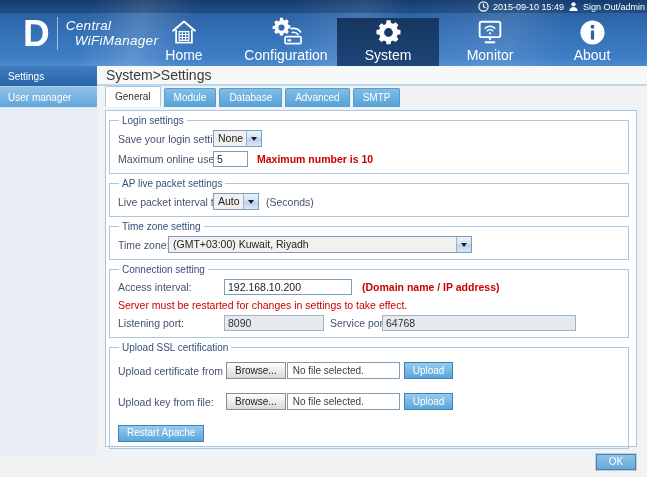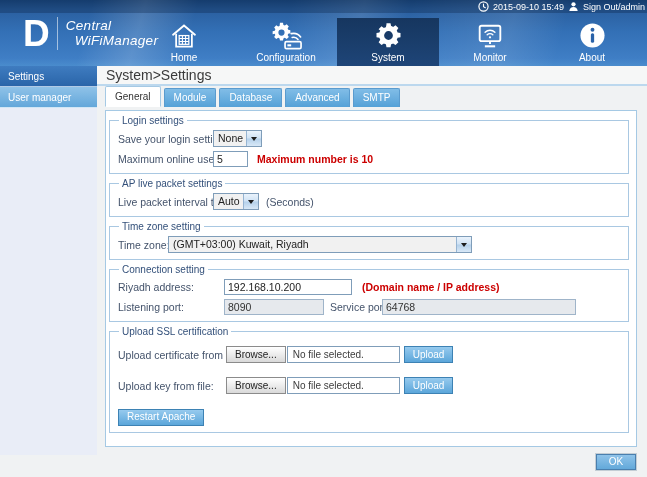--- a/index.html
+++ b/index.html
@@ -36,21 +36,21 @@
   .logo { position:absolute; left:23px; top:15px; display:flex; z-index:2; color:#fff; }
   .logo-d { font-size:37px; line-height:37px; font-weight:bold; letter-spacing:-2px; }
   .logo-div { width:1px; background:rgba(255,255,255,.55); margin:2px 8px 2px 9px; }
   .logo-text { font-size:13.5px; font-style:italic; line-height:15px; padding-top:3px; letter-spacing:.3px; }
   .logo-line2 { padding-left:9px; }
 
   .nav { position:absolute; left:133px; top:18px; height:48px; display:flex; z-index:2; }
   .nav-item {
     width:102px; height:48px; display:flex; flex-direction:column;
     align-items:center; justify-content:flex-end; padding-bottom:3px;
-    color:#fff; font-size:10px; cursor:pointer;
+    color:#fff; font-size:14px; cursor:pointer;
   }
   .nav-item.active { background:linear-gradient(180deg,#16365f,#1e4578); }
   .nav-icon { height:31px; display:flex; align-items:center; justify-content:center; margin-bottom:1px; }
 
   
   .sidebar { position:absolute; left:0; top:66px; width:97px; height:389px; background:#e9edf7; }
   .side-item {
     height:21px; line-height:21px; padding-left:8px; color:#fff; font-size:10px;
     cursor:pointer; border-bottom:1px solid rgba(255,255,255,.6);
   }
@@ -277,24 +277,25 @@
         <span class="combo" style="width:304px">
           <span class="combo-text">(GMT+03:00) Kuwait, Riyadh</span>
           <span class="combo-btn"></span>
         </span>
       </div>
     </fieldset>
 
     <fieldset class="fs">
       <legend>Connection setting</legend>
       <div class="frow">
-        <span class="flabel w105">Riyadh address:</span>
+        <span class="flabel w105">Access interval:</span>
         <input class="tinput" style="width: 128px;" value="192.168.10.200">
         <span class="red" style="margin-left:10px;font-weight:bold">(Domain name / IP address)</span>
       </div>
+      <div class="note-red">Server must be restarted for changes in settings to take effect.</div>
       <div class="frow">
         <span class="flabel w105">Listening port:</span>
         <input class="tinput gray" style="width: 100px;" value="8090">
         <span class="flabel" style="margin-left:6px;width:52px">Service port:</span>
         <input class="tinput gray" style="width: 194px;" value="64768">
       </div>
     </fieldset>
 
     <fieldset class="fs">
       <legend>Upload SSL certification</legend>

